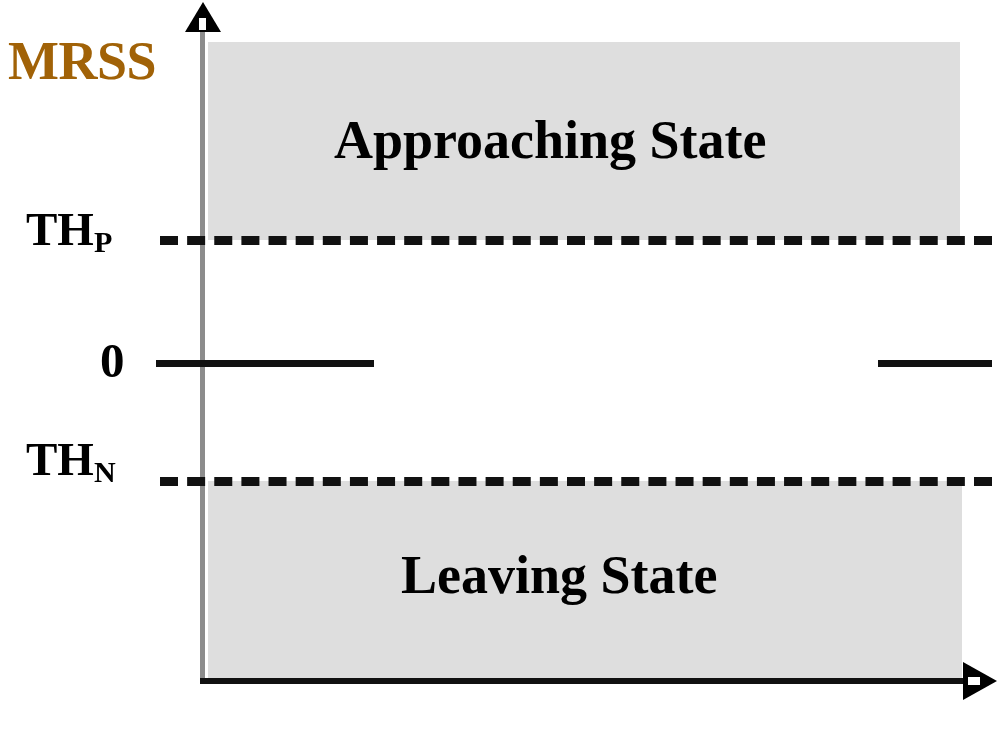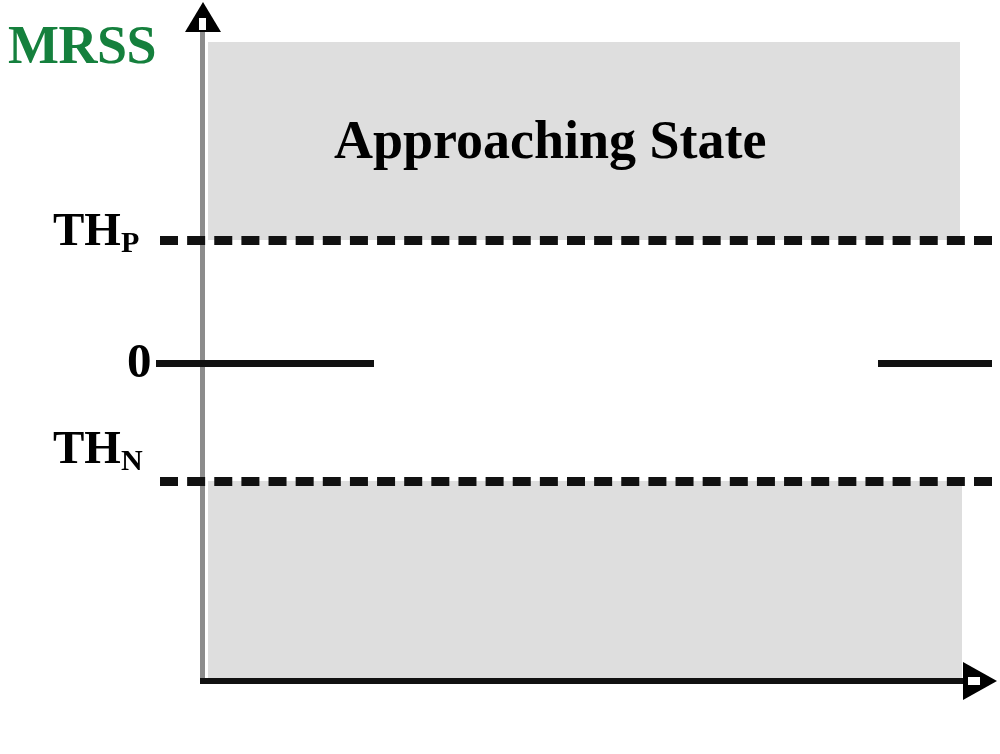--- a/index.html
+++ b/index.html
@@ -113,51 +113,51 @@
   }
   #zero-seg-right {
     left: 878px;
     width: 114px;
   }
 
   
   .label {
     position: absolute;
     font-weight: bold;
-    color: #15803d;
+    color: #a16207;
     white-space: nowrap;
     line-height: 1;
+    margin-top: 16px;
   }
   #axis-label-mrss {
     left: 8px;
     top: 18px;
     font-size: 54px;
     letter-spacing: -0.5px;
   }
   #axis-label-time {
     left: 822px;
     top: 700px;
     font-size: 50px;
   }
   .tick-label {
     position: absolute;
     font-weight: bold;
     color: #000000;
     white-space: nowrap;
     line-height: 1;
     font-size: 47px;
-    margin-left: 27px;
   }
   #tick-label-thp {
     left: 26px;
     top: 206px;
   }
   #tick-label-thn {
     left: 26px;
-    top: 424px;
+    top: 436px;
   }
   #tick-label-zero {
     left: 100px;
     top: 336px;
     font-size: 49px;
   }
   .sub {
     font-size: 0.64em;
     vertical-align: baseline;
     position: relative;
@@ -211,14 +211,15 @@
 
   <div class="label" id="axis-label-mrss">MRSS</div>
 
   <div class="tick-label" id="tick-label-thp"><span>TH</span><span class="sub">P</span></div>
 
   <div class="tick-label" id="tick-label-zero">0</div>
 
   <div class="tick-label" id="tick-label-thn"><span>TH</span><span class="sub">N</span></div>
 
   <div class="state-label" id="state-label-approaching">Approaching State</div>
+  <div class="state-label" id="state-label-leaving">Leaving State</div>
 
 </div>
 
 </body></html>

